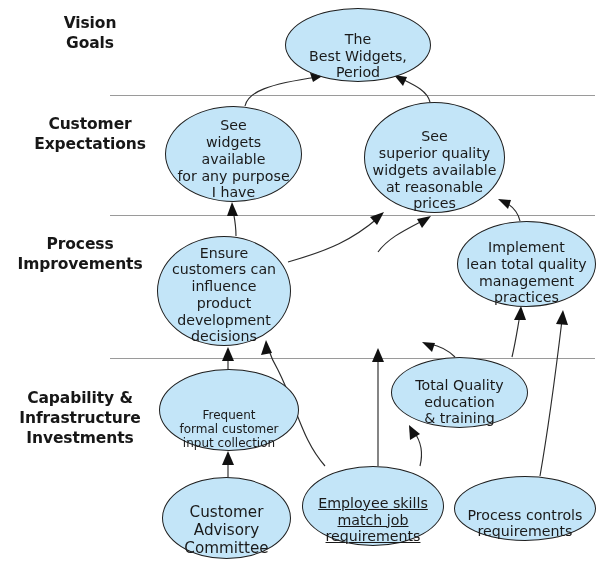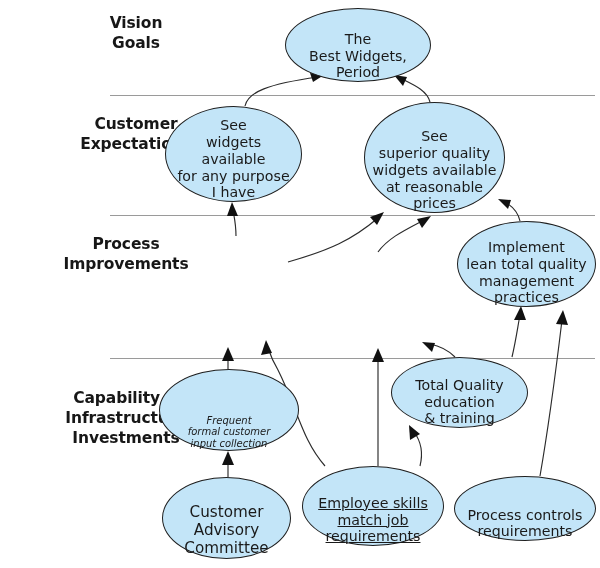--- a/index.html
+++ b/index.html
@@ -21,42 +21,41 @@
   
   .row-label{
     position:absolute;
     text-align:center;
     font-weight:bold;
     color:#171717;
     font-size:15.5px;
     line-height:1.28;
     letter-spacing:-0.1px;
     white-space:pre-line;
-    padding-left:46px;
   }
 
   
   .node{
     position:absolute;
     box-sizing:border-box;
     border-radius:50%;
     background:#c3e5f8;
     border:1px solid #1f1f1f;
     display:flex;
     align-items:flex-end;
     justify-content:center;
     text-align:center;
     color:#1a1a1a;
     white-space:pre-line;
     line-height:1.18;
     z-index:3;
   }
   .node span{display:block;width:100%;padding:0 6px;box-sizing:border-box;}
 
-  .f13{font-size:10px;font-style:italic;}
+  .f13{font-size:12px;}
   .f14{font-size:14.2px;}
   .f15{font-size:15.2px;}
 
   
   #wires{position:absolute;left:0;top:0;width:600px;height:568px;z-index:2;}
   #wires path{fill:none;stroke:#2b2b2b;stroke-width:1.15;}
   #wires polygon{fill:#111111;stroke:none;}
 </style>
 </head>
 <body>
@@ -164,20 +163,27 @@
   </div>
 
   <div class="node f14" style="left:364px; top:102px; width:141px; height:111px;">
     <span>See
 superior quality
 widgets available
 at reasonable
 prices</span>
   </div>
 
+  <div class="node f14" style="left:157px; top:236px; width:134px; height:110px;">
+    <span>Ensure
+customers can
+influence product
+development
+decisions</span>
+  </div>
 
 
   <div class="node f14" style="left:457px; top:221px; width:139px; height:86px;">
     <span>Implement
 lean total quality
 management
 practices</span>
   </div>
 
   <div class="node f14" style="left:391px; top:357px; width:137px; height:71px;">

